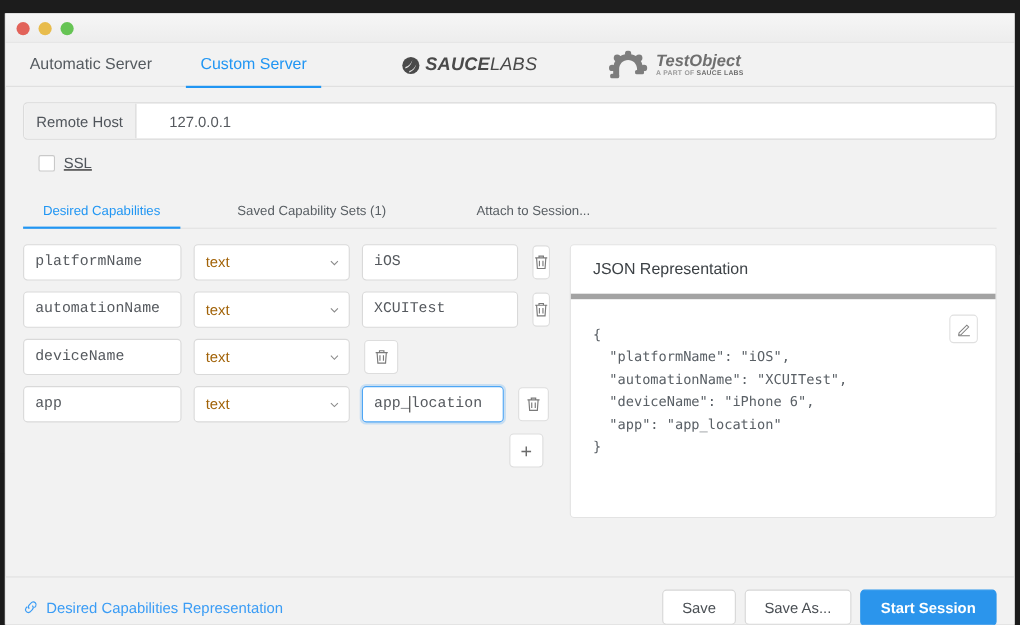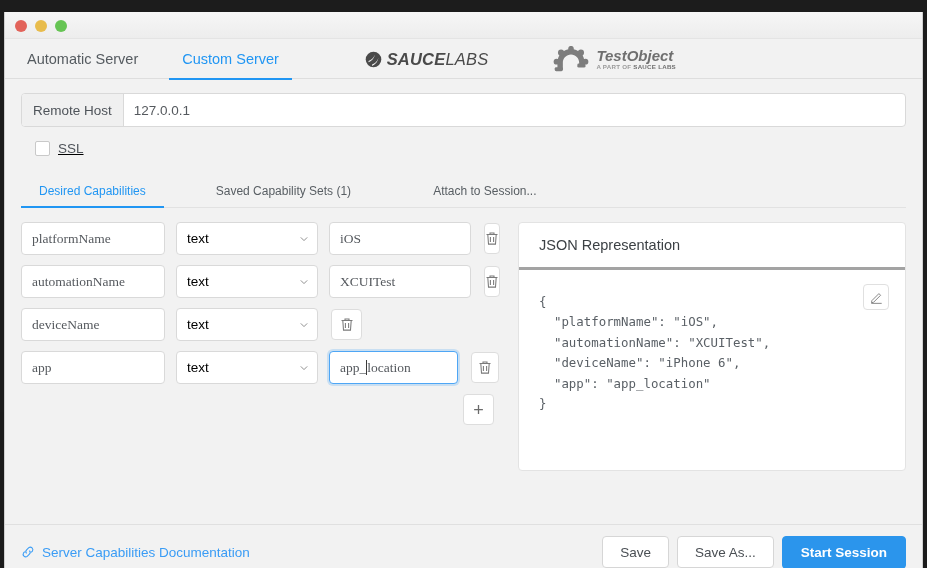--- a/index.html
+++ b/index.html
@@ -90,21 +90,21 @@
     font-size: 13.5px; color: #4f545a;
     white-space: nowrap;
   }
   .ig-input {
     border: none; outline: none;
     padding: 0 10px;
     font-size: 13.5px; color: #55595e;
     font-family: "Liberation Sans", sans-serif;
     background: transparent;
   }
-  .host-group { width: 100%; }
+  .host-group { width: 100%; gap: 20px; }
   .host-group .ig-input { flex: 1; }
   .port-group { width: 440px; }
   .port-group .ig-input { flex: 1; }
 
   .ssl-wrap { display: flex; align-items: center; margin-left: 14px; gap: 8px; text-decoration: underline; }
   .checkbox {
     width: 15px; height: 15px;
     border: 1px solid #c9c9c9; border-radius: 2px; background: #fff;
   }
   .ssl-label { font-size: 13.5px; color: #4f545a; }
@@ -134,29 +134,29 @@
   .panes { display: flex; margin-top: 14px; }
   .left-pane { width: 478px; }
   .cap-row { display: flex; align-items: center; margin-bottom: 10px; }
   .txt {
     height: 33px;
     border: 1px solid #d9d9d9; border-radius: 4px;
     background: #fff;
     font-size: 13.5px; color: #55595e;
     padding: 0 10px;
     outline: none;
-    font-family: Liberation Serif, serif;
+    font-family: Liberation Mono, monospace;
   }
   .cap-name { width: 144px; }
   .sel-wrap { position: relative; width: 142px; margin-left: 11px; }
   .sel {
     width: 142px; height: 33px;
     border: 1px solid #d9d9d9; border-radius: 4px;
     background: #fff;
-    font-size: 13.5px; color: #000000;
+    font-size: 13.5px; color: #a16207;
     padding: 0 26px 0 10px;
     display: flex; align-items: center;
     cursor: pointer;
   }
   .chev {
     position: absolute; right: 10px; top: 13px;
     width: 8px; height: 8px;
   }
   .cap-val { width: 142px; margin-left: 11px; }
   .cap-val.focused {
@@ -184,21 +184,21 @@
 
   .right-pane {
     margin-left: 19px;
     width: 418px; height: 249px;
     background: #fff;
     border: 1px solid #e3e3e3;
     border-radius: 4px;
   }
   .json-head {
     padding: 14px 20px;
-    border-bottom: 3px solid #a3a3a3;
+    border-bottom: 5px solid #a3a3a3;
     font-size: 14.5px; color: #3c4145;
   }
   .json-body { position: relative; padding: 22px 20px; }
   .json-pre {
     margin: 0;
     font-family: "DejaVu Sans Mono", monospace;
     font-size: 12.4px; line-height: 1.65; color: #5a6066;
     white-space: pre;
   }
   .edit-btn {
@@ -431,21 +431,21 @@
 
       </div>
     </div>
 
     <div class="footer">
       <div class="doc-link">
         <svg width="14" height="14" viewBox="0 0 14 14">
           <path d="M5.6 8.4 a2.6 2.6 0 0 1 0 -3.6 L7.8 2.6 a2.6 2.6 0 0 1 3.6 3.6 L10.2 7.4" fill="none" stroke="#3a9cf5" stroke-width="1.05"></path>
           <path d="M8.4 5.6 a2.6 2.6 0 0 1 0 3.6 L6.2 11.4 a2.6 2.6 0 0 1 -3.6 -3.6 L3.8 6.6" fill="none" stroke="#3a9cf5" stroke-width="1.05"></path>
         </svg>
-        <span>Server Capabilities Documentation</span>
+        <span>Desired Capabilities Representation</span>
       </div>
       <div class="footer-actions">
         <button class="btn">Save</button>
         <button class="btn">Save As...</button>
         <button class="btn primary">Start Session</button>
       </div>
     </div>
 
   </div>
 </div>

